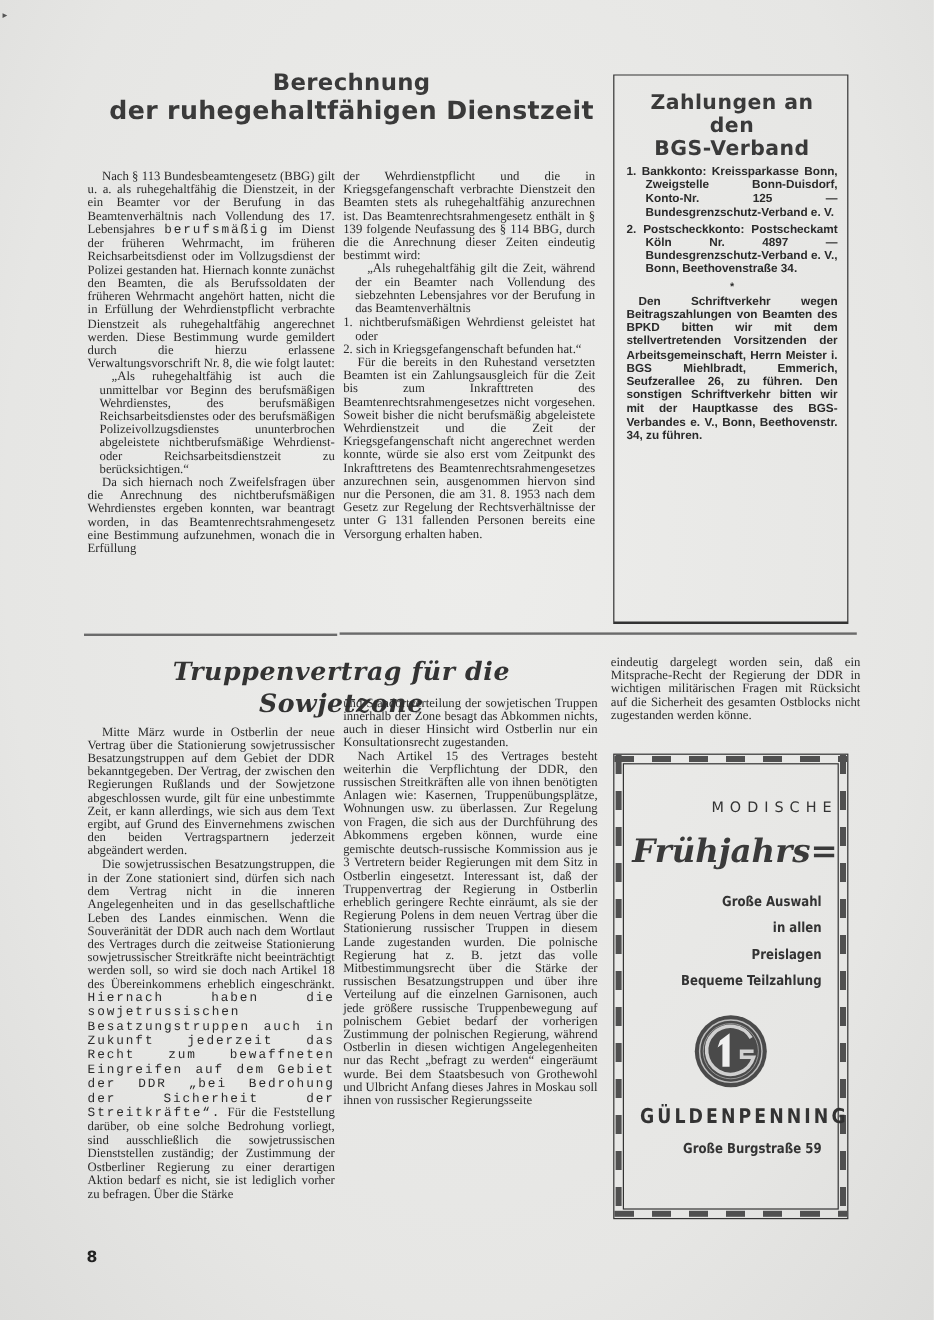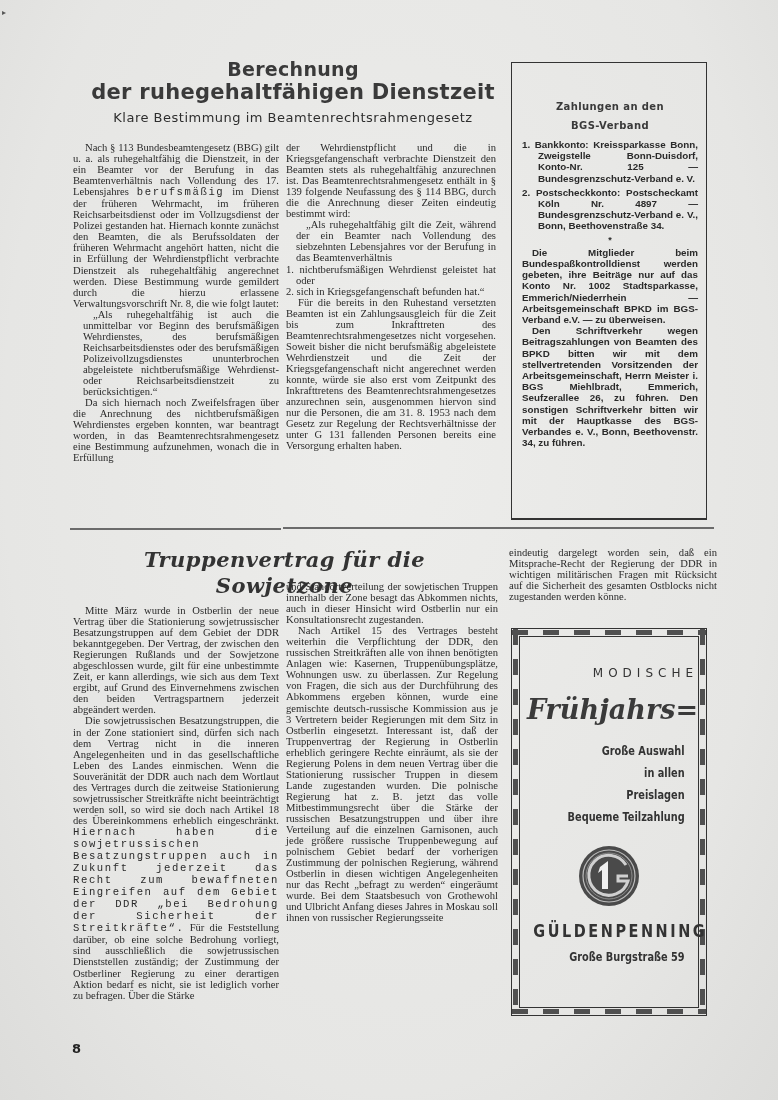--- a/index.html
+++ b/index.html
@@ -27,21 +27,21 @@
   .col .quote { padding-left: 10px; margin: 0; }
   .col .quote p { text-indent: 10px; }
   .col ol { margin: 0; padding-left: 0; list-style: none; }
   .col ol li { padding-left: 10px; text-indent: -10px; }
   .sp { letter-spacing: 1.6px; font-family: Liberation Mono, monospace; }
 
   .sidebar { position: absolute; left: 511px; top: 62px; width: 196px; height: 458px;
     border: 1px solid #333; border-bottom: 2px solid #333; box-sizing: border-box;
     padding: 14px 8px 6px 10px; }
   .sidebar .title { font-family: "DejaVu Sans", sans-serif; font-weight: bold; text-align: center;
-    font-size: 10px; line-height: 19px; color: #3a3a3a; letter-spacing: 0.4px; margin-bottom: 4px; margin-top: 20px; }
+    font-size: 17px; line-height: 19px; color: #3a3a3a; letter-spacing: 0.4px; margin-bottom: 4px; }
   .sidebar .body { font-family: "Liberation Sans", "DejaVu Sans", sans-serif; font-weight: bold; font-size: 9.8px;
     line-height: 11.2px; text-align: justify; color: #2a2a2a; }
   .sidebar .body p { margin: 0; text-indent: 10px; }
   .sidebar .body ol { margin: 3px 0 0 0; padding: 0; list-style: none; }
   .sidebar .body ol li { padding-left: 16px; text-indent: -16px; margin-bottom: 3px; }
   .sidebar .star { text-align: center; font-size: 9px; margin: 0 0 1px 0; }
 
   .divider-left { position: absolute; left: 70px; top: 528px; width: 211px; height: 1.5px; background: #6b6b6b; }
   .divider-right { position: absolute; left: 283px; top: 527px; width: 431px; height: 1.5px; background: #6b6b6b; }
 
@@ -79,21 +79,20 @@
 </head>
 <body>
 
 <div class="page">
 
   <div class="corner-mark">▸</div>
 
   <div class="headline1">
     <div class="l1">Berechnung</div>
     <div class="l2">der ruhegehaltfähigen Dienstzeit</div>
-    <div class="sub">Klare Bestimmung im Beamtenrechtsrahmengesetz</div>
   </div>
 
   <div class="col" style="left:73px; top:142px; width:206px;">
     <p><span>Nach § 113 Bundesbeamtengesetz (BBG) gilt u. a. als ruhegehaltfähig die Dienstzeit, in der ein Beamter vor der Berufung in das Beamtenverhältnis nach Vollendung des 17. Lebensjahres </span><span class="sp">berufsmäßig</span><span> im Dienst der früheren Wehrmacht, im früheren Reichsarbeitsdienst oder im Vollzugsdienst der Polizei gestanden hat. Hiernach konnte zunächst den Beamten, die als Berufssoldaten der früheren Wehrmacht angehört hatten, nicht die in Erfüllung der Wehrdienstpflicht verbrachte Dienstzeit als ruhegehaltfähig angerechnet werden. Diese Bestimmung wurde gemildert durch die hierzu erlassene Verwaltungsvorschrift Nr. 8, die wie folgt lautet:</span></p>
     <div class="quote">
       <p>„Als ruhegehaltfähig ist auch die unmittelbar vor Beginn des berufsmäßigen Wehrdienstes, des berufsmäßigen Reichsarbeitsdienstes oder des berufsmäßigen Polizeivollzugsdienstes ununterbrochen abgeleistete nichtberufsmäßige Wehrdienst- oder Reichsarbeitsdienstzeit zu berücksichtigen.“</p>
     </div>
     <p>Da sich hiernach noch Zweifelsfragen über die Anrechnung des nichtberufsmäßigen Wehrdienstes ergeben konnten, war beantragt worden, in das Beamtenrechtsrahmengesetz eine Bestimmung aufzunehmen, wonach die in Erfüllung</p>
   </div>
 
@@ -113,21 +112,20 @@
     <div class="title">
       <div>Zahlungen an den</div>
       <div>BGS-Verband</div>
     </div>
     <div class="body">
       <ol>
         <li>1. Bankkonto: Kreissparkasse Bonn, Zweigstelle Bonn-Duisdorf, Konto-Nr. 125 — Bundesgrenzschutz-Verband e. V.</li>
         <li>2. Postscheckkonto: Postscheckamt Köln Nr. 4897 — Bundesgrenzschutz-Verband e. V., Bonn, Beethovenstraße 34.</li>
       </ol>
       <div class="star">*</div>
-      <p>Die Mitglieder beim Bundespaßkontrolldienst werden gebeten, ihre Beiträge nur auf das Konto Nr. 1002 Stadtsparkasse, Emmerich/Niederrhein — Arbeitsgemeinschaft BPKD im BGS-Verband e.V. — zu überweisen.</p>
       <p>Den Schriftverkehr wegen Beitragszahlungen von Beamten des BPKD bitten wir mit dem stellvertretenden Vorsitzenden der Arbeitsgemeinschaft, Herrn Meister i. BGS Miehlbradt, Emmerich, Seufzerallee 26, zu führen. Den sonstigen Schriftverkehr bitten wir mit der Hauptkasse des BGS-Verbandes e. V., Bonn, Beethovenstr. 34, zu führen.</p>
     </div>
   </div>
 
   <div class="divider-left"></div>
   <div class="divider-right"></div>
 
   <div class="headline2">
     <div class="script">Truppenvertrag für die Sowjetzone</div>
   </div>

